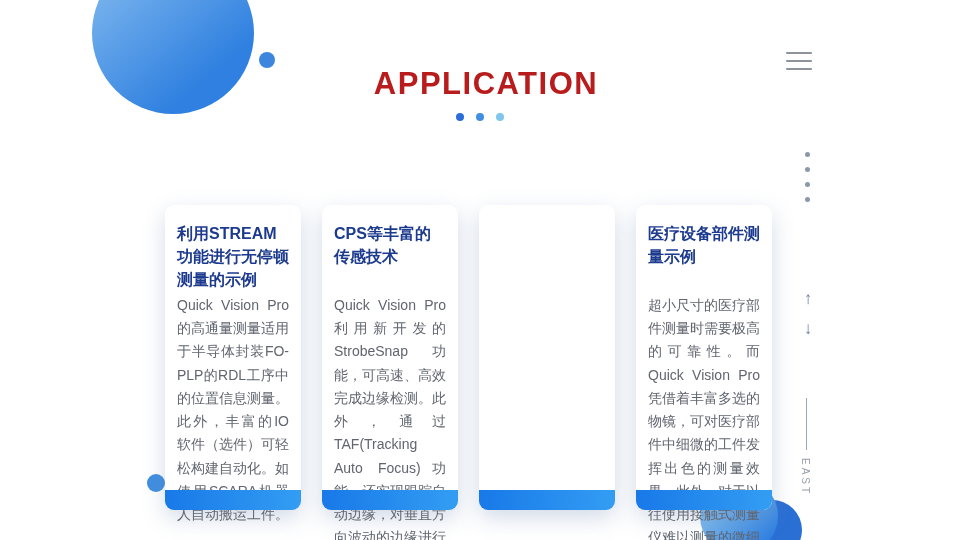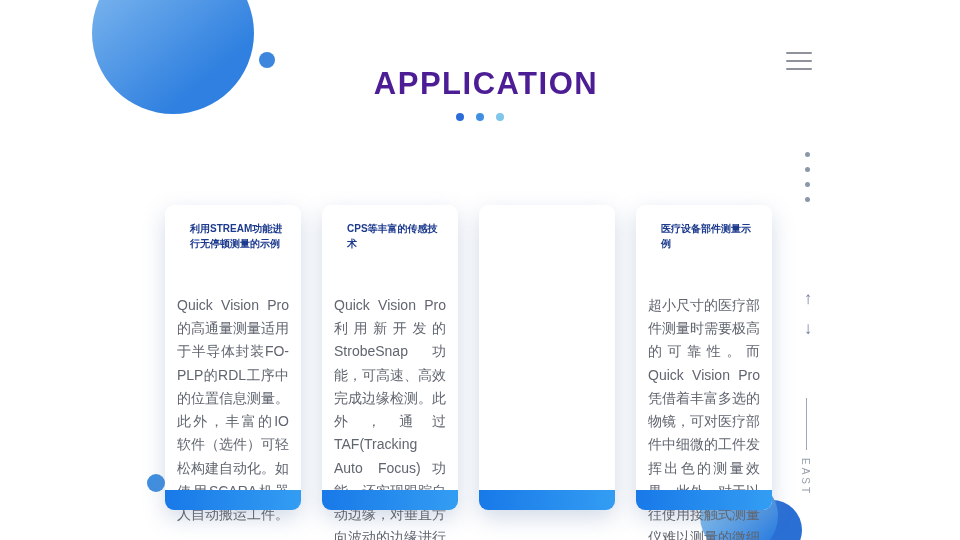--- a/index.html
+++ b/index.html
@@ -35,21 +35,21 @@
   .circle-bottom-right {
     left: 700px; top: 477px; width: 78px; height: 78px;
     background: linear-gradient(135deg, #8ec6ef 15%, #2f80e0 85%);
   }
 
   
   .page-title {
     position: absolute; left: 12px; right: 0; top: 66px;
     text-align: center;
     font-size: 31px; font-weight: bold; letter-spacing: 1.5px;
-    color: #4c1d95;
+    color: #b91c1c;
   }
   .title-dots {
     position: absolute; left: 0; right: 0; top: 113px;
     display: flex; justify-content: center; gap: 12px;
   }
   .title-dots span { width: 8px; height: 8px; border-radius: 50%; display: block; }
   .title-dot-1 { background: #2b6cd9; }
   .title-dot-2 { background: #3f8fe3; }
   .title-dot-3 { background: #7fc5ec; }
 
@@ -94,23 +94,22 @@
   .card {
     position: relative;
     width: 136px; height: 305px;
     background: #ffffff;
     border-radius: 9px;
     box-shadow: 0 8px 22px rgba(110, 135, 180, 0.30);
     padding: 17px 12px 26px 12px;
   }
   .card-title {
     height: 72px;
-    font-size: 10px; font-weight: bold; line-height: 1.45;
+    font-size: 16px; font-weight: bold; line-height: 1.45;
     color: #1c3a8e;
-    margin-left: 13px;
   }
   .card-body {
     font-size: 14px; line-height: 1.66; color: #60656f;
     text-align: justify;
   }
   .card-footer {
     position: absolute; left: 0; right: 0; bottom: 0; height: 20px;
     background: linear-gradient(90deg, #1879e8, #339df3);
     border-radius: 0 0 9px 9px;
   }

